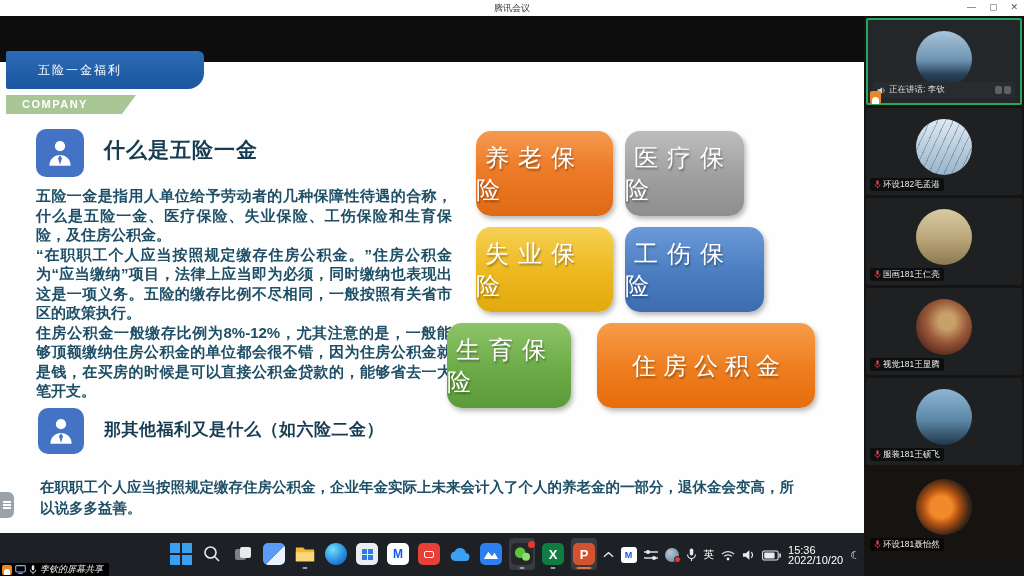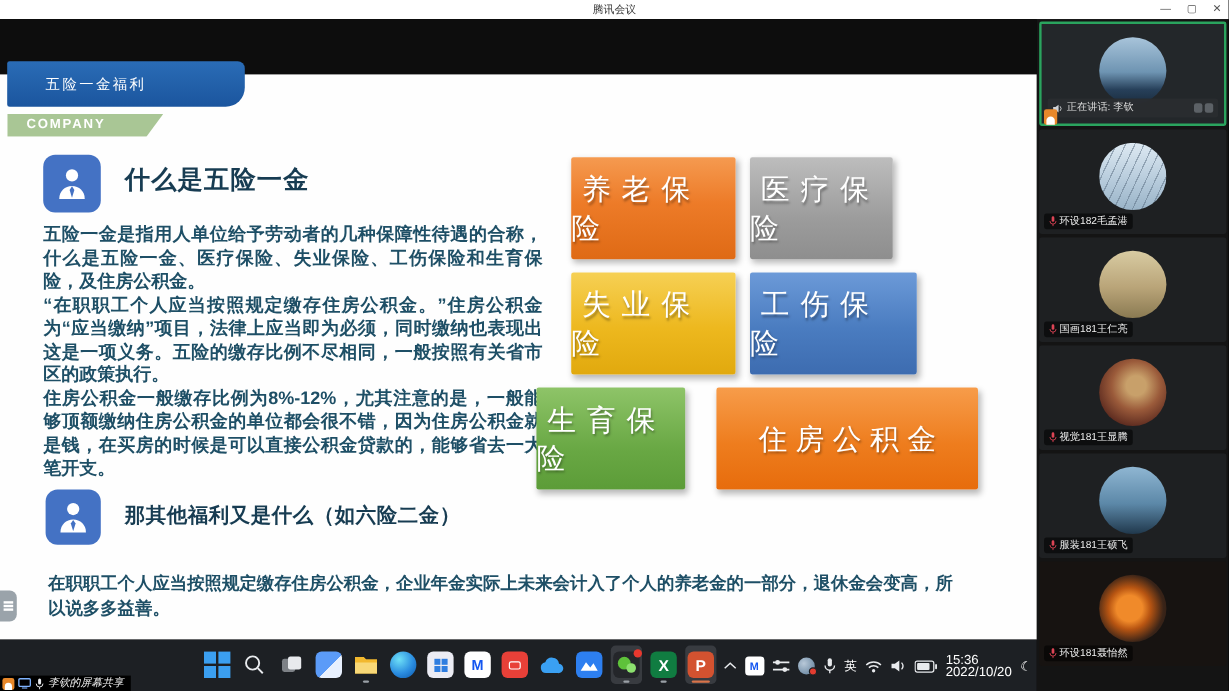--- a/index.html
+++ b/index.html
@@ -33,21 +33,21 @@
   .h1{position:absolute;left:104px;top:120px;font-size:21px;font-weight:bold;color:#173c52;letter-spacing:1px;}
   .h2{position:absolute;left:104px;top:402px;font-size:17px;font-weight:bold;color:#173c52;letter-spacing:.5px;}
 
   .paras{position:absolute;left:36px;top:170px;width:416px;font-size:15px;font-weight:bold;
     color:#1e4f66;line-height:19.5px;text-align:justify;}
   .paras p{margin:0;}
   .p4{position:absolute;left:40px;top:461px;width:758px;font-size:14.5px;font-weight:bold;
     color:#1e4f66;line-height:21px;}
 
   
-  .ibox{position:absolute;height:85px;border-radius:2px;box-shadow:2px 3px 5px rgba(0,0,0,.28);
+  .ibox{position:absolute;height:85px;border-radius:15px;box-shadow:2px 3px 5px rgba(0,0,0,.28);
     display:flex;align-items:center;justify-content:center;color:#fff;font-size:24px;
     letter-spacing:9px;text-indent:9px;text-shadow:1px 2px 2px rgba(0,0,0,.35);}
   .b1{left:476px;top:115px;width:137px;background:linear-gradient(180deg,#f59a50,#ed7b28 45%,#df6a15);}
   .b2{left:625px;top:115px;width:119px;background:linear-gradient(180deg,#bdbdbd,#9c9c9c 60%,#8e8e8e);}
   .b3{left:476px;top:211px;width:137px;background:linear-gradient(180deg,#f6d054,#edb81e 55%,#e1a90e);}
   .b4{left:625px;top:211px;width:139px;background:linear-gradient(180deg,#6c9ad8,#4a7cc0 55%,#3d6cb0);}
   .b5{left:447px;top:307px;width:124px;background:linear-gradient(180deg,#8ec468,#69a844 60%,#5c9c38);}
   .b6{left:597px;top:307px;width:218px;letter-spacing:7px;text-indent:7px;
       background:linear-gradient(180deg,#f79c4a,#ee7d1e 55%,#e76c0c);}
 

